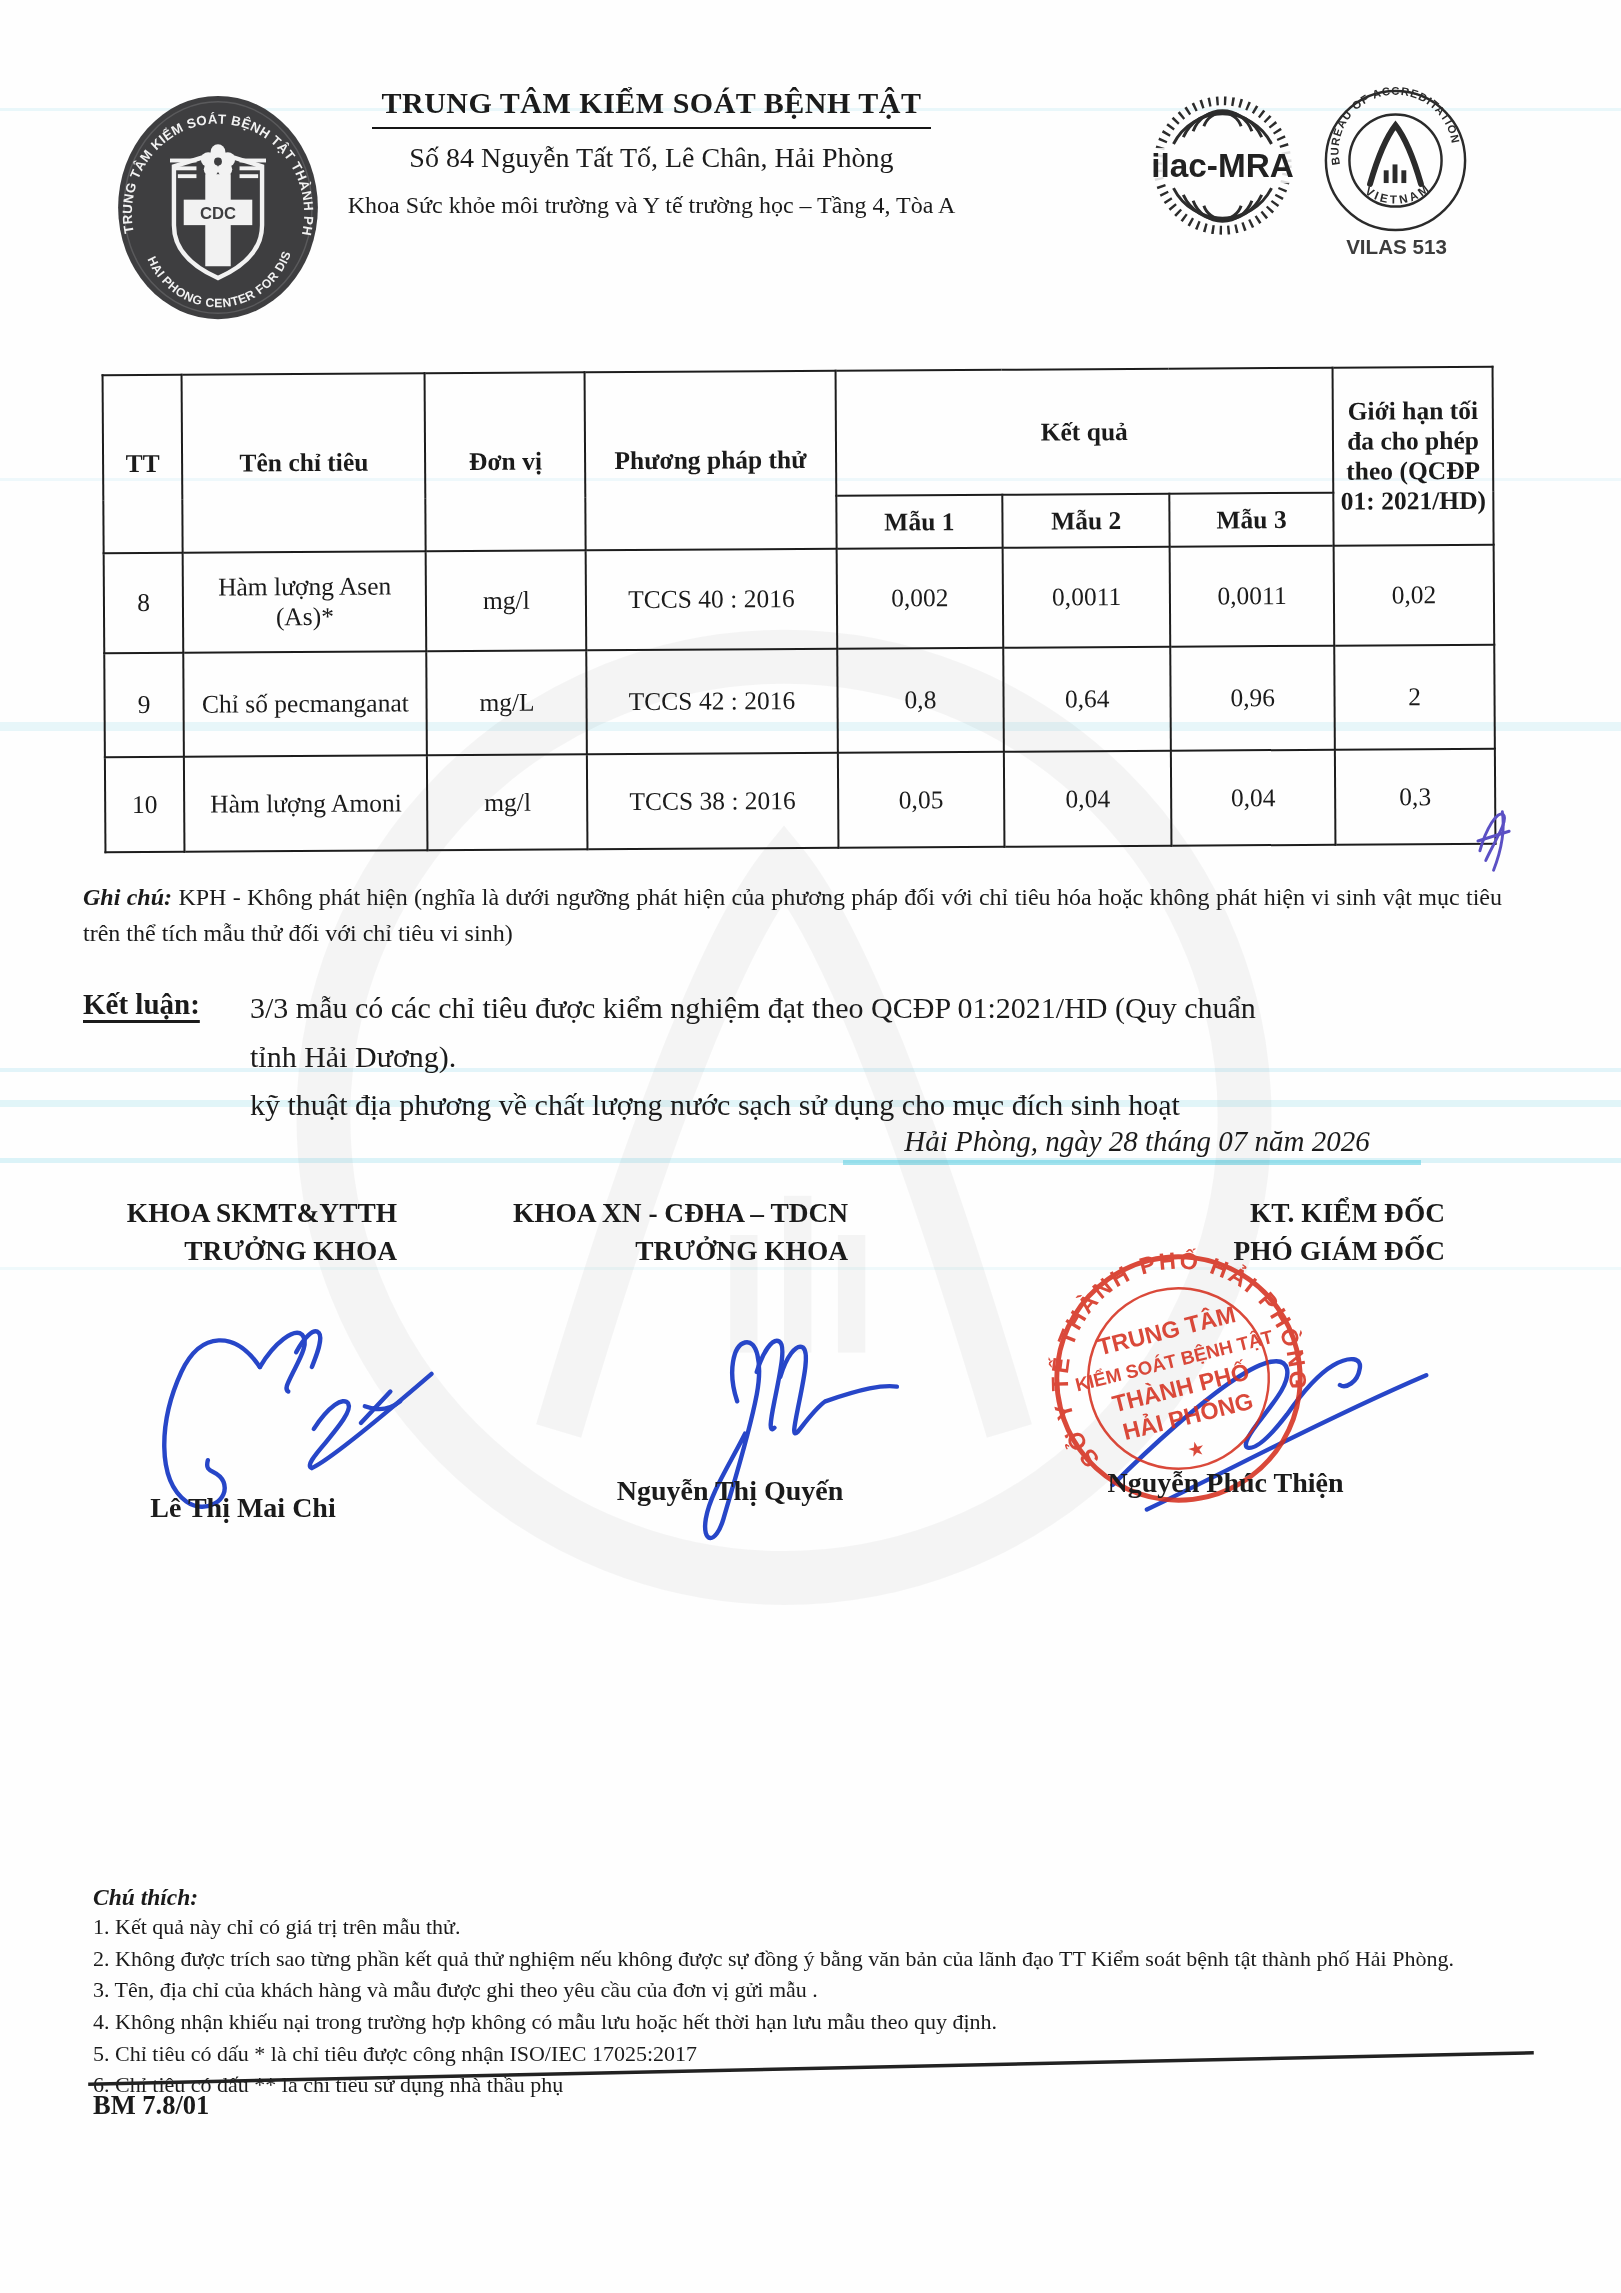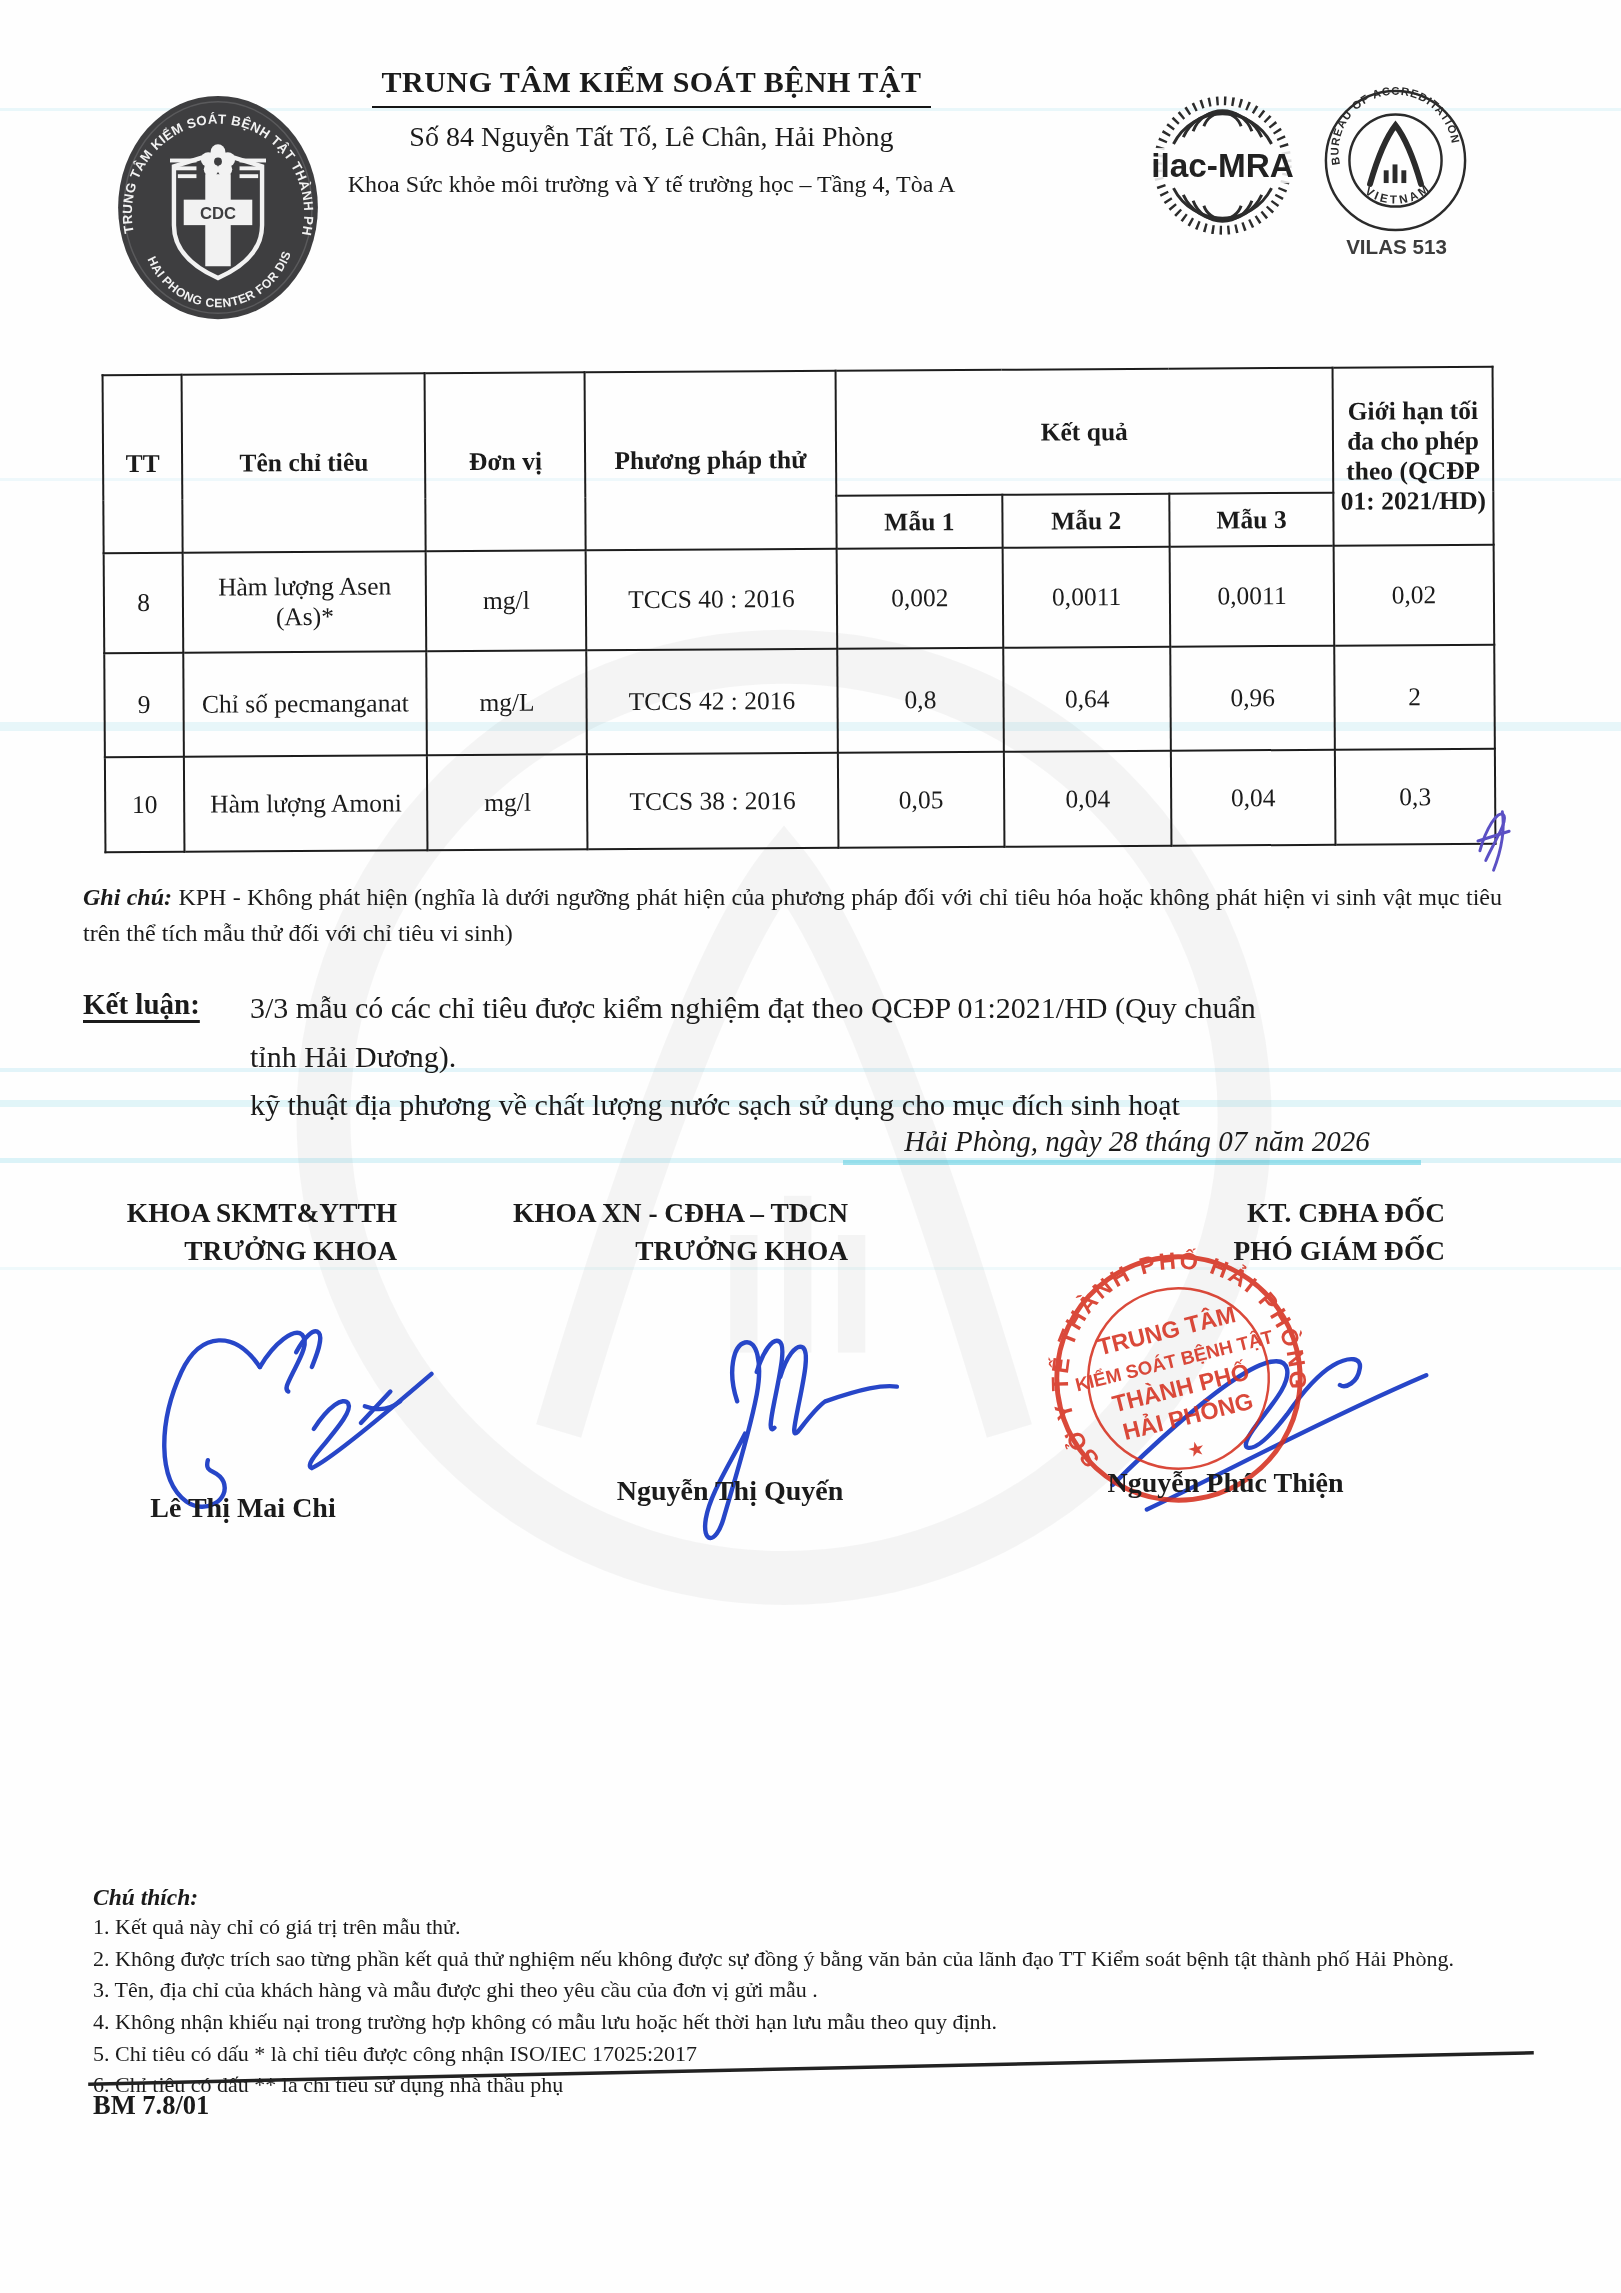--- a/index.html
+++ b/index.html
@@ -11,21 +11,21 @@
   }
   .abs { position:absolute; }
   
   .scanline { position:absolute; left:0; width:1621px; pointer-events:none; }
   
   .ghost { position:absolute; opacity:0.05; pointer-events:none; }
 
   
   .org-block { position:absolute; left:279px; top:65px; width:745px; text-align:center; }
   .org-l1 { font-size:29px; letter-spacing:1px; }
-  .org-l2 { font-size:30px; font-weight:bold; letter-spacing:0.5px; margin-top:0;
+  .org-l2 { font-size:30px; font-weight:bold; letter-spacing:0.5px; margin-top:21px;
             display:inline-block; border-bottom:2.9px solid #151515; padding:0 9.8px 6.9px 9.8px; }
   .org-l3 { font-size:28px; margin-top:12.7px; }
   .org-l4 { font-size:24px; margin-top:18px; white-space:nowrap; }
   .vilas { position:absolute; left:1318px; top:235px; width:157px; text-align:center;
            font-family:"Liberation Sans", sans-serif; font-weight:bold; font-size:20.6px; color:#3c3c3c; }
 
   
   table.results { position:absolute; left:103px; top:370px; width:1392px;
     border-collapse:collapse; table-layout:fixed; transform:rotate(-0.35deg); }
   table.results th, table.results td {
@@ -247,21 +247,21 @@
 
   <div class="sig-head" style="left:59px;top:1194px;width:338px">
     <div>KHOA SKMT&amp;YTTH</div>
     <div>TRƯỞNG KHOA</div>
   </div>
   <div class="sig-head" style="left:446px;top:1194px;width:402px">
     <div>KHOA XN - CĐHA – TDCN</div>
     <div>TRƯỞNG KHOA</div>
   </div>
   <div class="sig-head" style="left:1014px;top:1194px;width:431px">
-    <div>KT.  CĐHA ĐỐC</div>
+    <div>KT.  KIỂM ĐỐC</div>
     <div>PHÓ GIÁM ĐỐC</div>
   </div>
 
   <svg class="abs" style="left:147px;top:1313px" width="314" height="216" viewBox="0 0 320 220">
     <g stroke="#2746c8" stroke-width="4.5" fill="none" stroke-linecap="round">
       <path d="M 115,55 C 90,18 55,18 35,60 C 12,110 10,170 40,192 C 60,206 85,190 78,172 C 72,158 58,165 62,150"></path>
       <path d="M 115,55 C 130,30 150,15 158,22 C 166,30 155,48 148,62 C 143,72 140,78 144,80"></path>
       <path d="M 152,40 C 160,25 170,15 175,20 C 180,26 172,45 168,55"></path>
       <path d="M 170,118 C 185,95 200,85 205,92 C 209,99 196,115 182,132 C 170,146 162,156 168,158 C 185,150 240,105 290,62"></path>
       <path d="M 218,112 L 248,80 M 222,95 C 235,100 248,98 258,90"></path>

